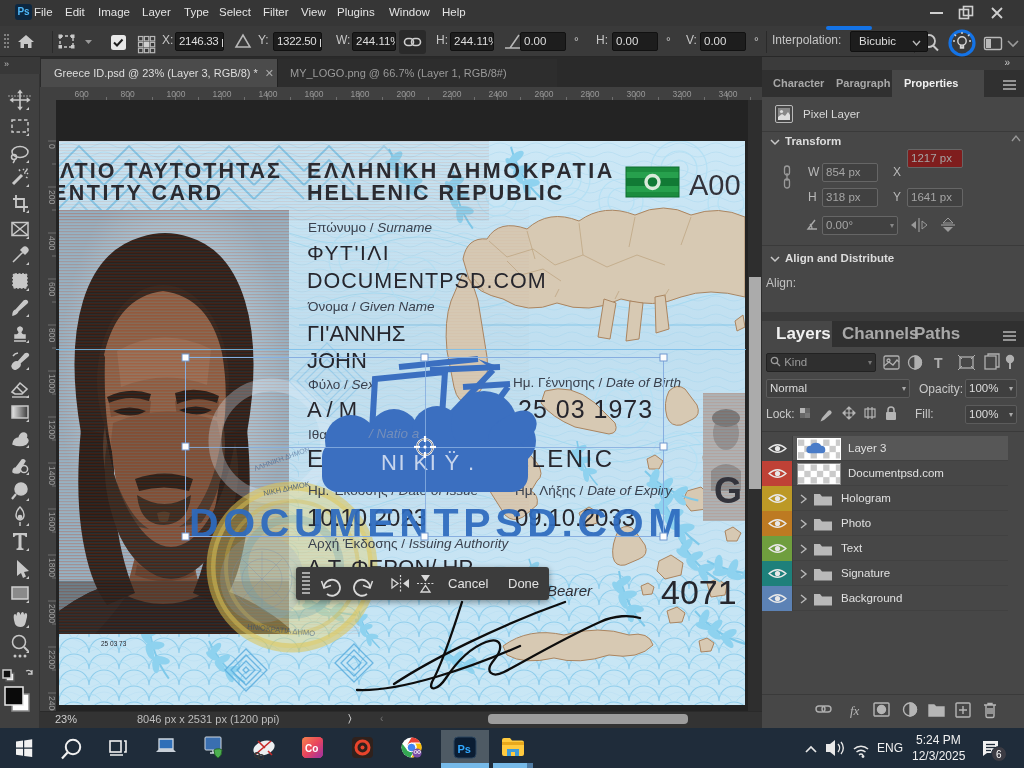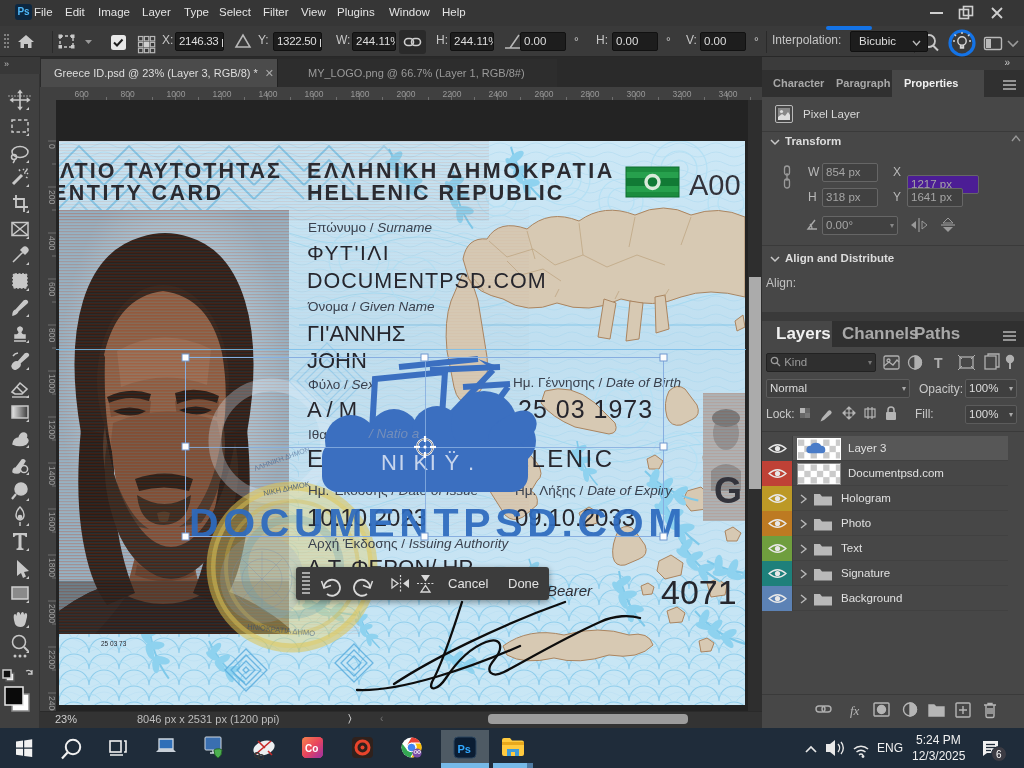--- a/index.html
+++ b/index.html
@@ -265,21 +265,21 @@
         <path d="M26 597 q5 -2 6 3 m0 -4 v4 h-4" stroke="#c8c8c8" fill="none" stroke-width="1.3"></path>
         <g transform="translate(0 612)">
           <rect x="12" y="8" width="17" height="17" fill="#fff" stroke="#888"></rect>
           <rect x="5" y="1" width="18" height="18" fill="#0a0a0a" stroke="#e8e8e8" stroke-width="1.5"></rect>
         </g>
       </g>
 </svg>
 
 <div class="abs" style="left:40px;top:57px;width:722px;height:30px;background:#2a2a2a"></div>
 <div class="abs" style="left:41px;top:59px;width:236px;height:28px;background:#4b4b4b;color:#dedede;font-size:11px;line-height:28px;padding-left:13px;white-space:nowrap;overflow:hidden">Greece ID.psd @ 23% (Layer 3, RGB/8) * <span style="color:#aaa;padding-left:4px">✕</span></div>
-<div class="abs" style="left:277px;top:59px;width:280px;height:28px;background:#2d2d2d;border-left:1px solid #222;color:#9a9a9a;font-size:11px;line-height:28px;padding-left:30px;white-space:nowrap;overflow:hidden">MY_LOGO.png @ 66.7% (Layer 1, RGB/8#)</div>
+<div class="abs" style="left:277px;top:59px;width:280px;height:28px;background:#2d2d2d;border-left:1px solid #222;color:#9a9a9a;font-size:11px;line-height:28px;padding-left:12px;white-space:nowrap;overflow:hidden">MY_LOGO.png @ 66.7% (Layer 1, RGB/8#)</div>
 
 <div class="abs" style="left:40px;top:87px;width:722px;height:13px;background:#404040"></div>
 <div class="abs" style="left:40px;top:100px;width:16px;height:611px;background:#404040"></div>
 <svg class="abs" style="left:40px;top:87px" width="722" height="13" viewBox="0 0 722 13">
 <g id="hruler" stroke="#6e6e6e" stroke-width="1">
         <line x1="43.5" y1="6" x2="43.5" y2="13"></line>
         <line x1="66.5" y1="10" x2="66.5" y2="13"></line>
         <line x1="89.5" y1="6" x2="89.5" y2="13"></line>
         <line x1="112.5" y1="10" x2="112.5" y2="13"></line>
         <line x1="135.5" y1="6" x2="135.5" y2="13"></line>
@@ -707,21 +707,21 @@
  <svg class="abs" style="left:20px;top:105px" width="10" height="36">
         <g stroke="#9a9a9a" stroke-width="1.3" fill="none">
           <rect x="2.5" y="4" width="5" height="9" rx="2.5"></rect>
           <rect x="2.5" y="17" width="5" height="9" rx="2.5"></rect>
           <line x1="5" y1="11" x2="5" y2="19"></line>
         </g>
       </svg>
  <div class="abs" style="left:46px;top:108px;color:#b9b9b9;font-size:12px">W</div>
  <div class="fld" style="left:60px;top:106px;width:56px;background:#414141;border:1px solid #666;color:#a5a5a5">854 px</div>
  <div class="abs" style="left:131px;top:108px;color:#b9b9b9;font-size:12px">X</div>
- <div class="fld" style="left:145px;top:118px;width:72px;background:#4c1d95;border:1px solid #666;color:#a5a5a5">1217 px</div>
+ <div class="fld" style="left:145px;top:92px;width:56px;background:#7f1d1d;border:1px solid #666;color:#a5a5a5">1217 px</div>
  <div class="abs" style="left:46px;top:133px;color:#b9b9b9;font-size:12px">H</div>
  <div class="fld" style="left:60px;top:131px;width:56px;background:#414141;border:1px solid #666;color:#a5a5a5">318 px</div>
  <div class="abs" style="left:131px;top:133px;color:#b9b9b9;font-size:12px">Y</div>
  <div class="fld" style="left:145px;top:131px;width:56px;background:#414141;border:1px solid #666;color:#a5a5a5">1641 px</div>
  <svg class="abs" style="left:42px;top:160px" width="16" height="16">
         <path d="M13 12 l-9 0 l7 -9 M8 12 a7 7 0 0 0 -2 -5" stroke="#a9a9a9" stroke-width="1.4" fill="none"></path>
       </svg>
  <div class="fld" style="left:60px;top:159px;width:76px;background:#414141;border:1px solid #666;color:#a5a5a5">0.00° <span style="float:right;color:#888">▾</span></div>
  <svg class="abs" style="left:148px;top:160px" width="20" height="16">
         <path d="M9 1 v14" stroke="#9a9a9a" stroke-width="1.2"></path>

